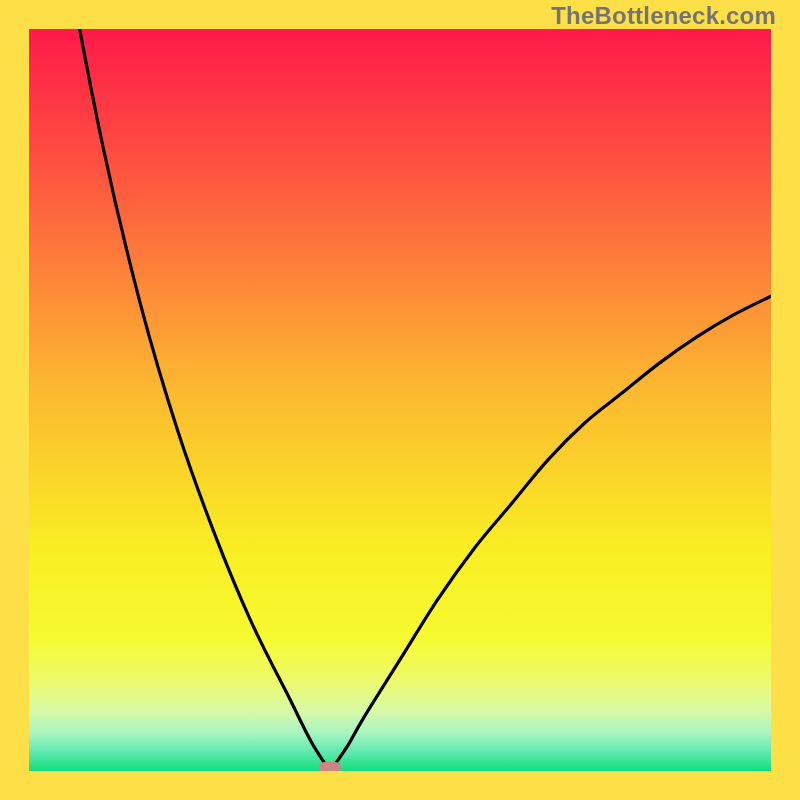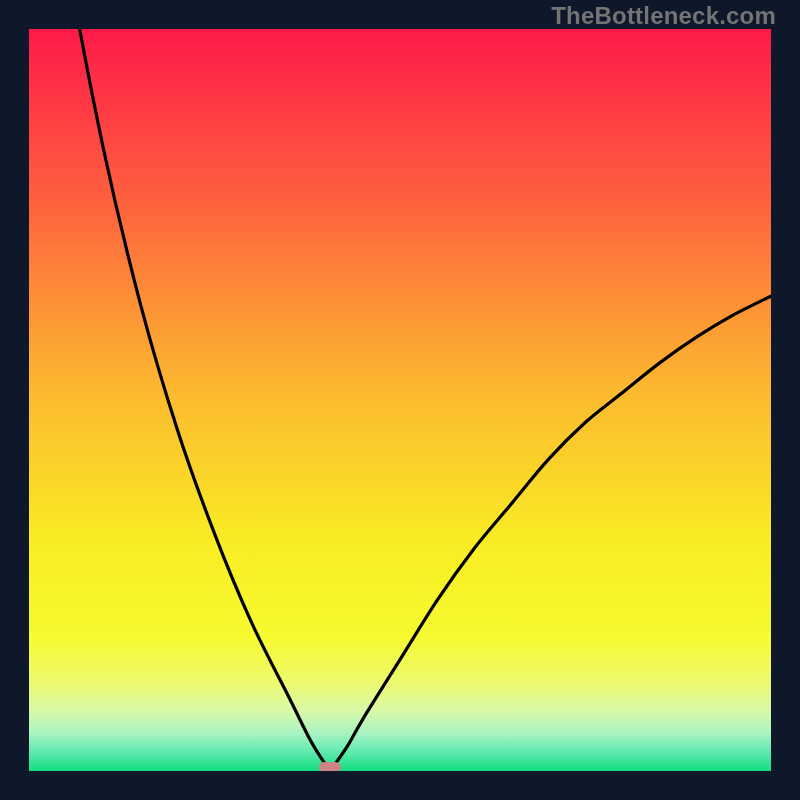--- a/index.html
+++ b/index.html
@@ -10,21 +10,21 @@
     overflow: hidden;
     background: #000;
     font-family: Arial, Helvetica, sans-serif;
   }
   .frame {
     position: absolute;
     left: 0;
     top: 0;
     width: 800px;
     height: 800px;
-    background: #0f172a;
+    background: #fde047;
   }
   .plot {
     position: absolute;
     left: 29px;
     top: 29px;
     width: 742px;
     height: 742px;
     overflow: hidden;
   }
   .gradient {

